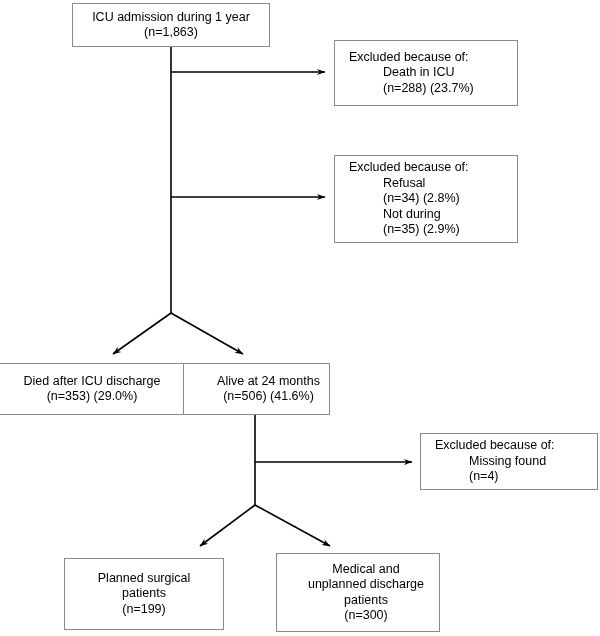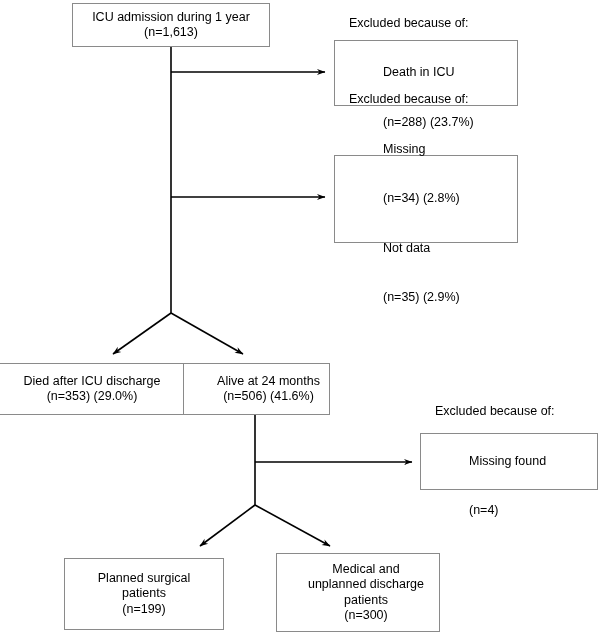--- a/index.html
+++ b/index.html
@@ -41,21 +41,20 @@
     white-space: pre;
     display: block;
   }
   .node.indent-block {
     align-items: flex-start;
     padding-left: 14px;
     text-align: left;
   }
   .node.indent-block .line.hang {
     padding-left: 34px;
-    margin-top: 34px;
   }
 </style>
 </head>
 <body>
 
 <div id="chart-root">
 
   <svg id="connectors" viewBox="0 0 600 636" xmlns="http://www.w3.org/2000/svg">
     <defs>
       <marker id="arrow" markerWidth="10" markerHeight="10" refX="8.6" refY="3.6" orient="auto" markerUnits="userSpaceOnUse">
@@ -77,34 +76,34 @@
 
     <line x1="255" y1="462" x2="412" y2="462" stroke="#000000" stroke-width="1.6" marker-end="url(#arrow)"></line>
 
     <line x1="255" y1="505" x2="200" y2="546" stroke="#000000" stroke-width="1.6" marker-end="url(#arrow)"></line>
 
     <line x1="255" y1="505" x2="330" y2="546" stroke="#000000" stroke-width="1.6" marker-end="url(#arrow)"></line>
   </svg>
 
   <div class="node" style="left:72px; top:3px; width:198px; height:44px;">
     <span class="line">ICU admission during 1 year</span>
-    <span class="line">(n=1,613)</span>
+    <span class="line">(n=1,863)</span>
   </div>
 
   <div class="node indent-block" style="left:334px; top:40px; width:184px; height:66px;">
     <span class="line">Excluded because of:</span>
     <span class="line hang">Death in ICU</span>
     <span class="line hang">(n=288) (23.7%)</span>
   </div>
 
   <div class="node indent-block" style="left:334px; top:155px; width:184px; height:88px;">
     <span class="line">Excluded because of:</span>
-    <span class="line hang">Missing</span>
+    <span class="line hang">Refusal</span>
     <span class="line hang">(n=34) (2.8%)</span>
-    <span class="line hang">Not data</span>
+    <span class="line hang">Not during</span>
     <span class="line hang">(n=35) (2.9%)</span>
   </div>
 
   <div class="node" style="left:-1px; top:363px; width:186px; height:52px;">
     <span class="line">Died after ICU discharge</span>
     <span class="line">(n=353) (29.0%)</span>
   </div>
 
   <div class="node" style="left:183px; top:363px; width:147px; height:52px;padding-left:24px;">
     <span class="line">Alive at 24 months</span>

